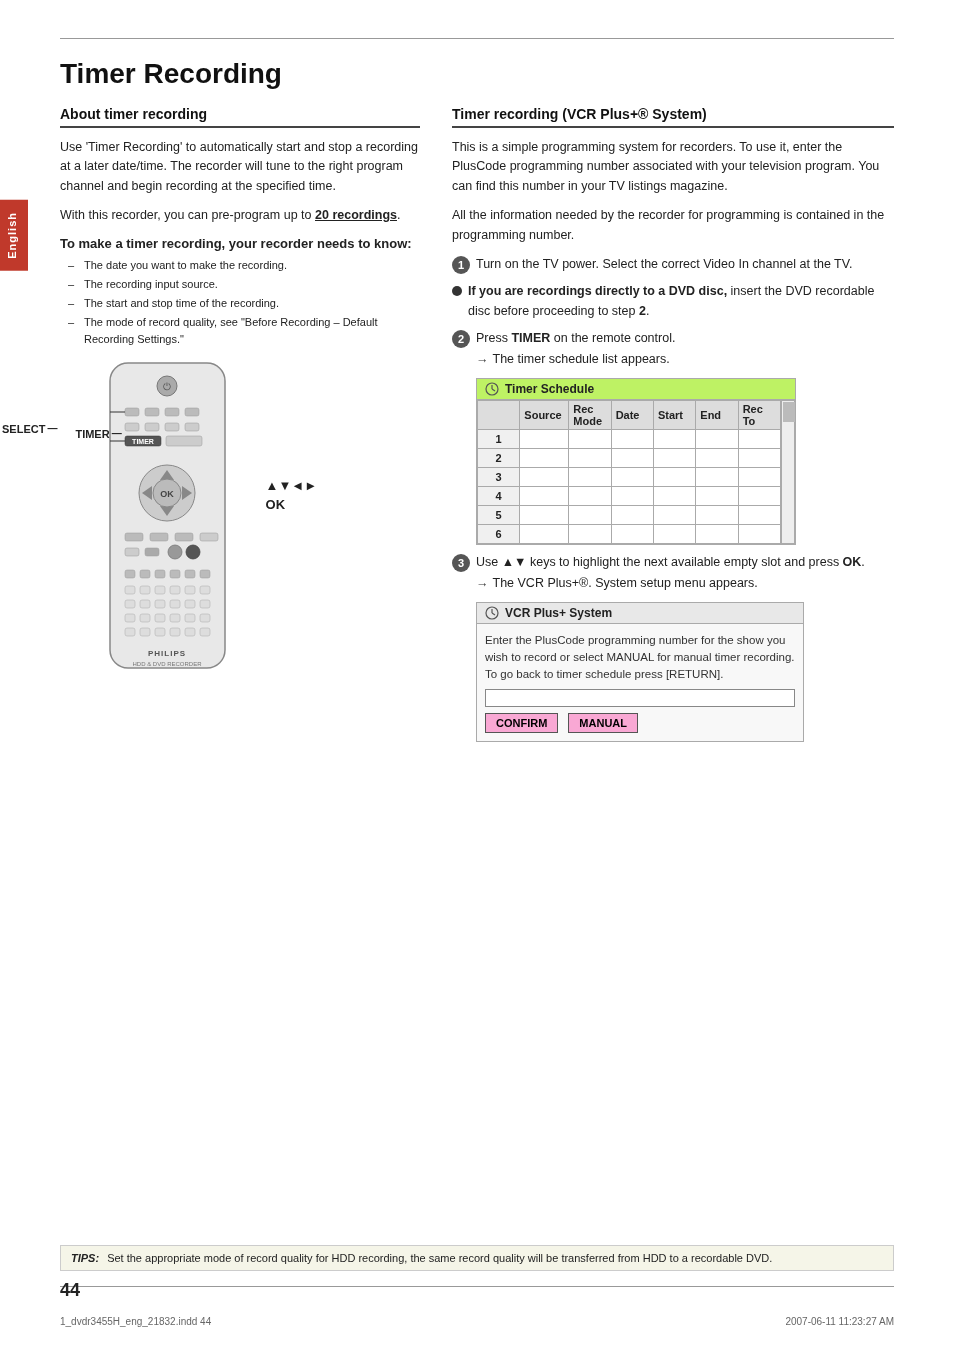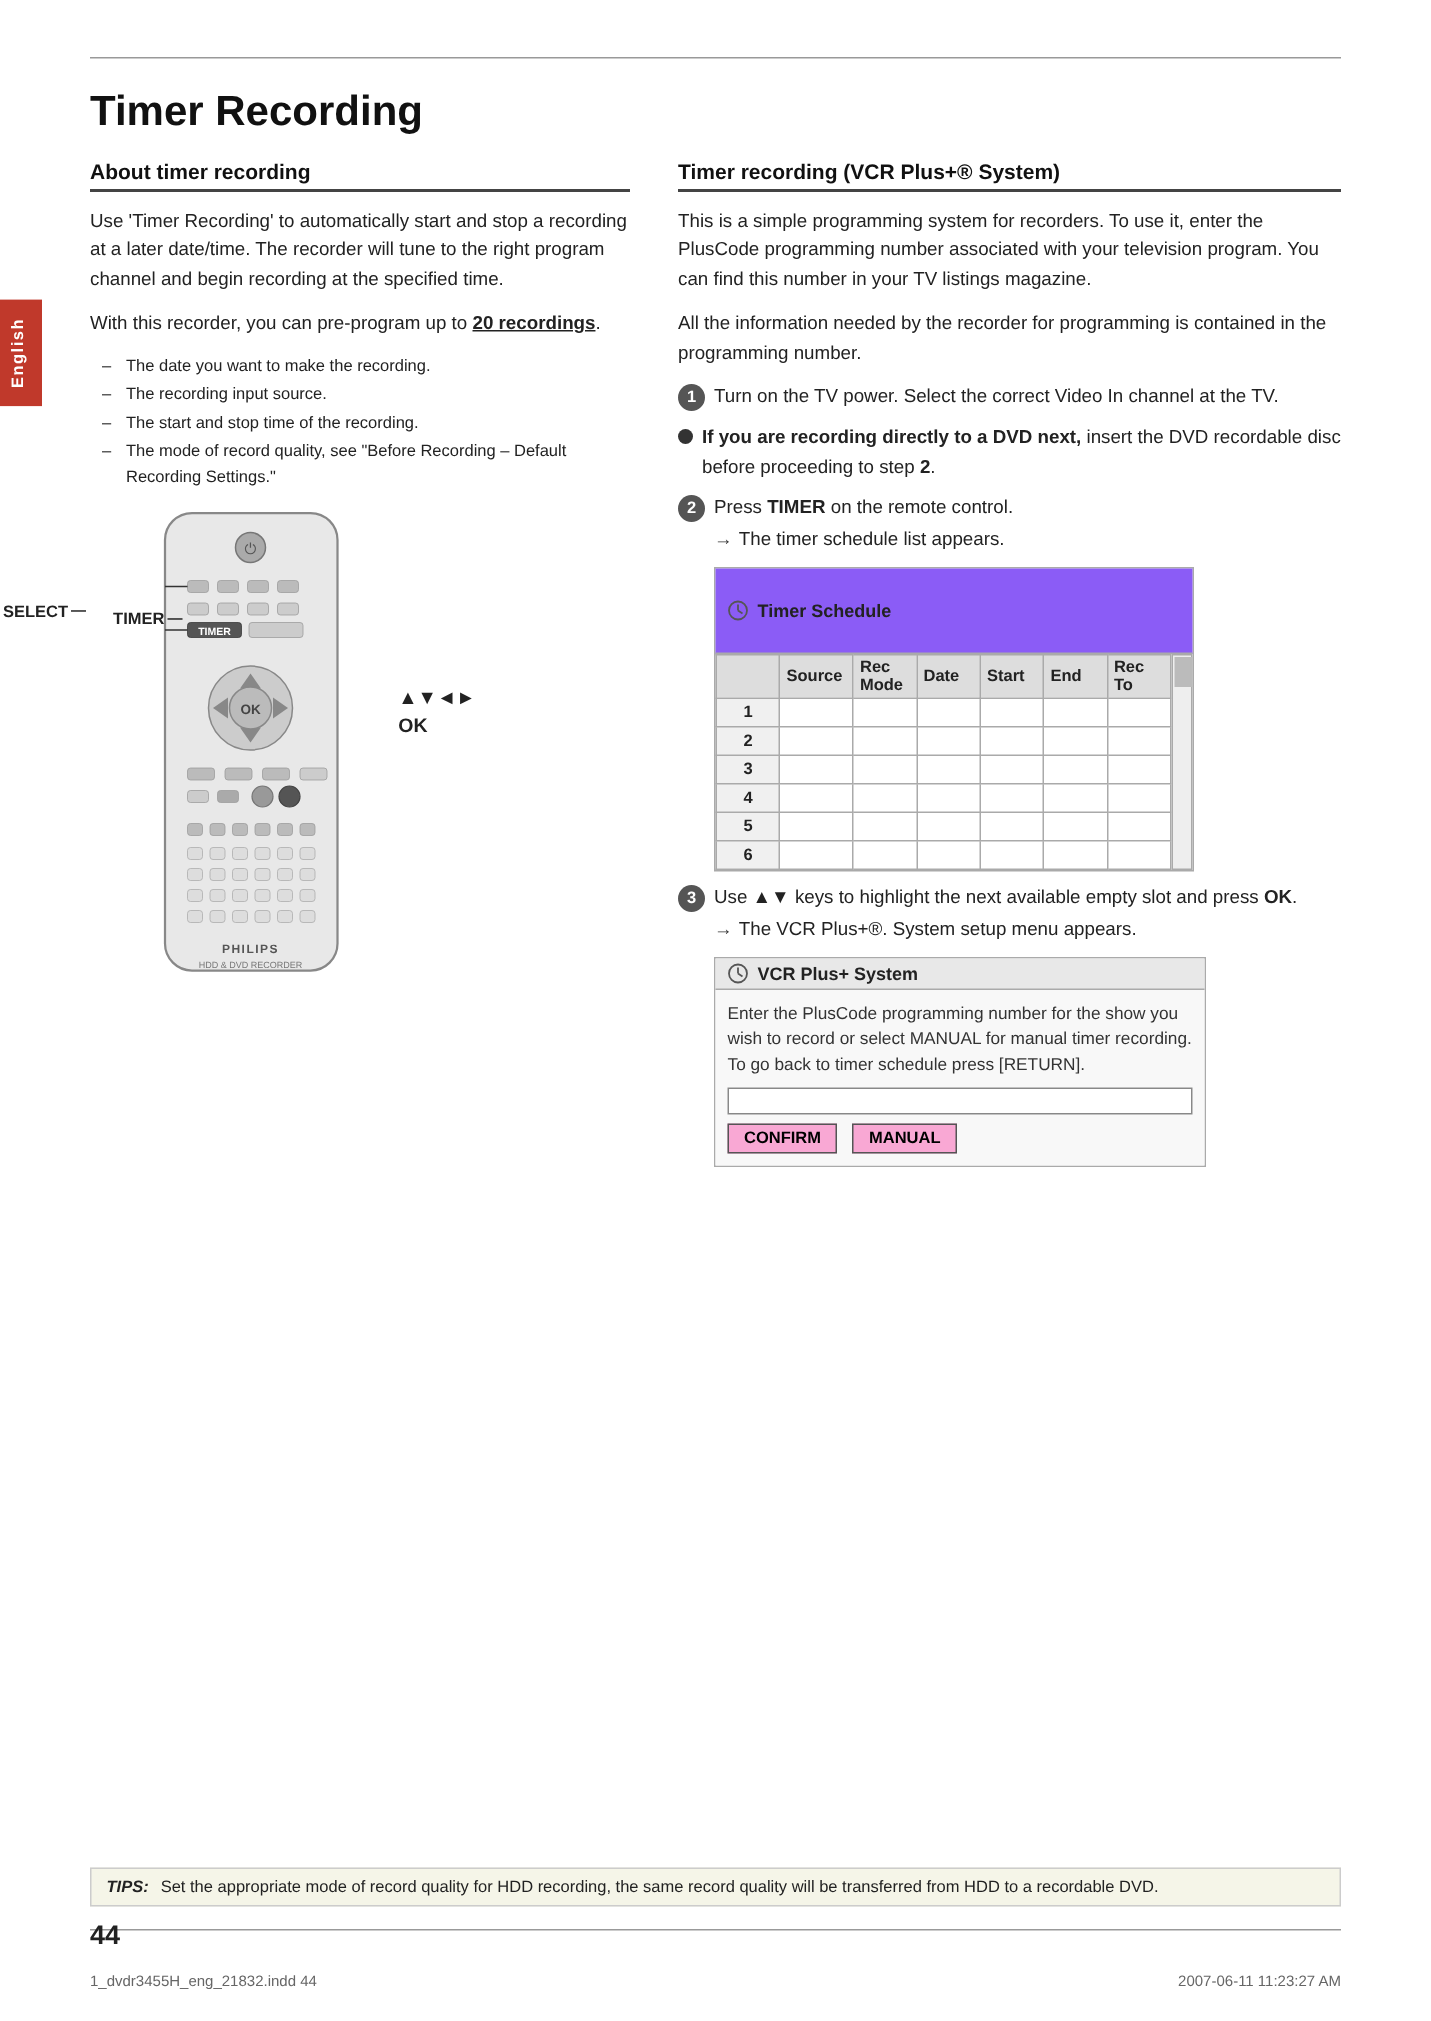--- a/index.html
+++ b/index.html
@@ -195,22 +195,22 @@
     
     .timer-schedule-box {
       border: 1px solid #aaa;
       margin-top: 4px;
       margin-left: 24px;
       margin-bottom: 8px;
       width: 320px;
     }
 
     .timer-schedule-title {
-      background: #8b5cf6;
-      padding: 21px 8px;
+      background: #bef264;
+      padding: 3px 8px;
       font-size: 12px;
       font-weight: bold;
       display: flex;
       align-items: flex-start;
       gap: 6px;
       border-bottom: 1px solid #aaa;
     }
 
     .timer-schedule-table {
       width: 100%;
@@ -356,20 +356,21 @@
       <div class="left-col">
         <div class="section-header">About timer recording</div>
 
         <p class="section-text">Use 'Timer Recording' to automatically start and stop a recording at a later date/time. The recorder will tune to the right program channel and begin recording at the specified time.</p>
 
         <p class="section-text">
           <span>With this recorder, you can pre-program up to</span>
           <strong>20 recordings</strong><span>.</span>
         </p>
 
+        <p class="bold-subtitle">To make a timer recording, your recorder needs to know:</p>
 
         <ul class="dash-list">
           <li>The date you want to make the recording.</li>
           <li>The recording input source.</li>
           <li>The start and stop time of the recording.</li>
           <li>The mode of record quality, see "Before Recording – Default Recording Settings."</li>
         </ul>
 
         <div class="remote-area">
           <div style="position:relative; margin-left: 30px;">
@@ -490,21 +491,21 @@
         <p class="section-text">All the information needed by the recorder for programming is contained in the programming number.</p>
 
         <div class="numbered-step">
           <div class="step-num-circle">1</div>
           <div class="step-text">Turn on the TV power. Select the correct Video In channel at the TV.</div>
         </div>
 
         <div class="numbered-step" style="margin-bottom:8px;">
           <div class="step-bullet-circle"></div>
           <div class="step-text">
-            <strong>If you are recording directly to a DVD next,</strong><span> insert the DVD recordable disc before proceeding to step </span><strong>2</strong><span>.</span>
+            <strong>If you are recordings directly to a DVD disc,</strong><span> insert the DVD recordable disc before proceeding to step </span><strong>2</strong><span>.</span>
           </div>
         </div>
 
         <div class="numbered-step">
           <div class="step-num-circle">2</div>
           <div class="step-text">
             <span>Press </span><strong>TIMER</strong><span> on the remote control.</span>
             <div style="margin-top:2px;">
               <span class="arrow-right">→</span><span>The timer schedule list appears.</span>
             </div>

